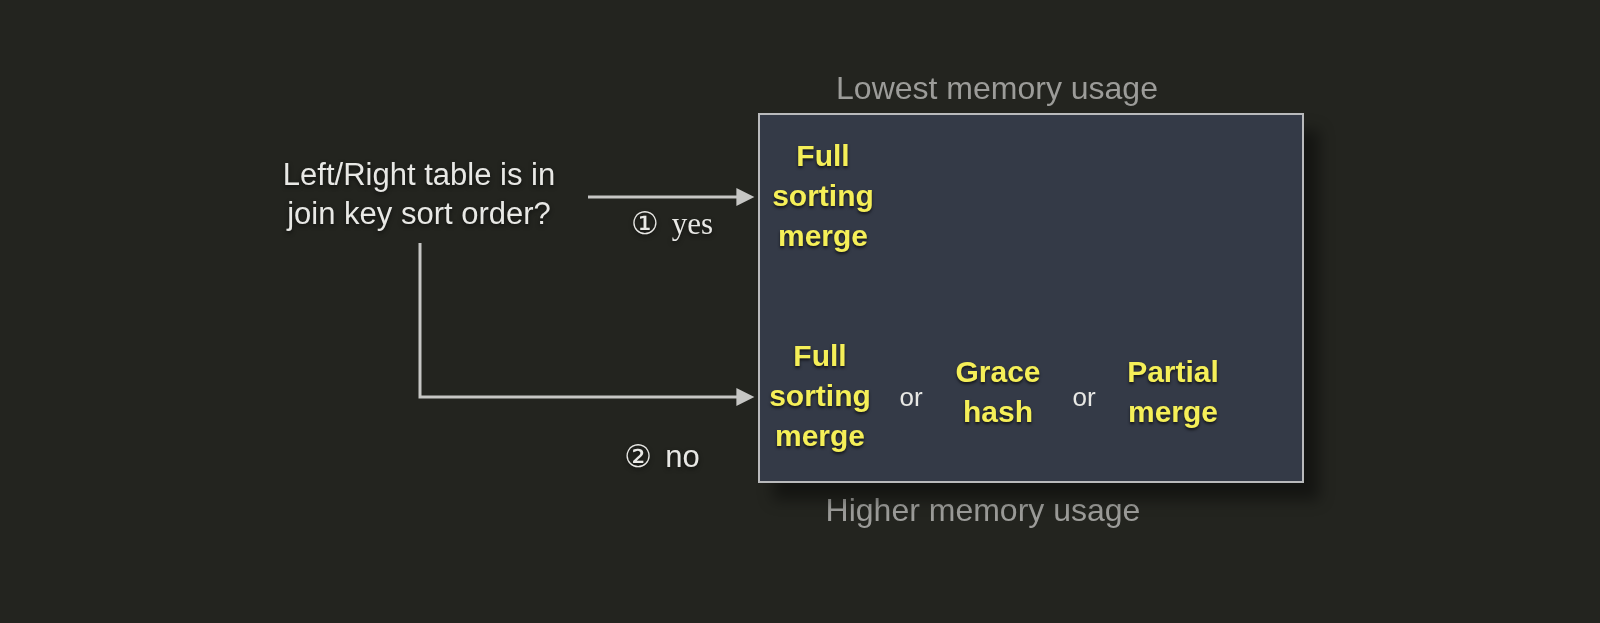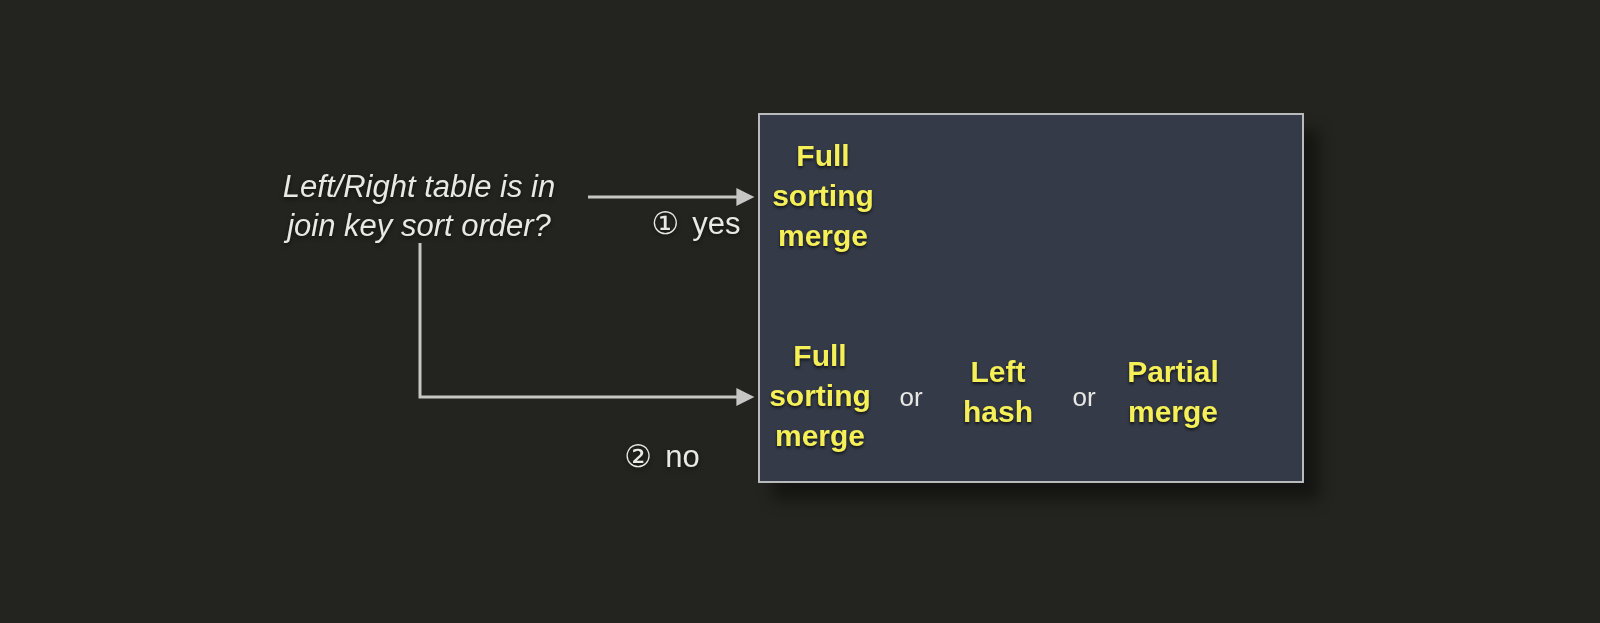--- a/index.html
+++ b/index.html
@@ -71,40 +71,42 @@
   <svg class="arrows" width="1600" height="623" viewBox="0 0 1600 623">
     <defs>
       <marker id="ah" viewBox="0 0 10 10" refX="2" refY="5" markerWidth="7" markerHeight="6" orient="auto">
         <path d="M0,0 L10,5 L0,10 z" fill="#c6c6c4"></path>
       </marker>
     </defs>
     <line x1="588" y1="197" x2="740" y2="197" stroke-width="3" marker-end="url(#ah)" stroke="#c6c6c4"></line>
     <polyline points="420,243 420,397 740,397" fill="none" stroke-width="3" marker-end="url(#ah)" stroke="#c6c6c4"></polyline>
   </svg>
 
-  <div class="abs-center question" style="left:419px; top:206px;font-style:italic;">Left/Right table is in
+  <div class="abs-center question" style="left:419px; top:194px;">Left/Right table is in
 join key sort order?</div>
 
-  <div class="abs-center branch" style="left:696px; top:223px;">
+  <div class="abs-center branch" style="left:672px; top:223px;font-family:Liberation Serif, serif;">
     <span class="num">①</span><span>yes</span>
   </div>
   <div class="abs-center branch" style="left:662px; top:424px;margin-top:32px;">
     <span class="num">②</span><span>no</span>
   </div>
 
+  <div class="abs-center memory" style="left:997px; top:88px;">Lowest memory usage</div>
+  <div class="abs-center memory" style="left:983px; top:510px;">Higher memory usage</div>
 
   <div class="algo-box"></div>
 
   <div class="abs-center option" style="left:823px; top:196px;">Full
 sorting
 merge</div>
 
   <div class="abs-center option" style="left:820px; top:396px;">Full
 sorting
 merge</div>
   <div class="abs-center or" style="left:911px; top:397px;">or</div>
-  <div class="abs-center option" style="left:998px; top:392px;">Left
+  <div class="abs-center option" style="left:998px; top:392px;">Grace
 hash</div>
   <div class="abs-center or" style="left:1084px; top:397px;">or</div>
   <div class="abs-center option" style="left:1173px; top:392px;text-align:center;">Partial
 merge</div>
 
 </div>
 
 </body></html>

